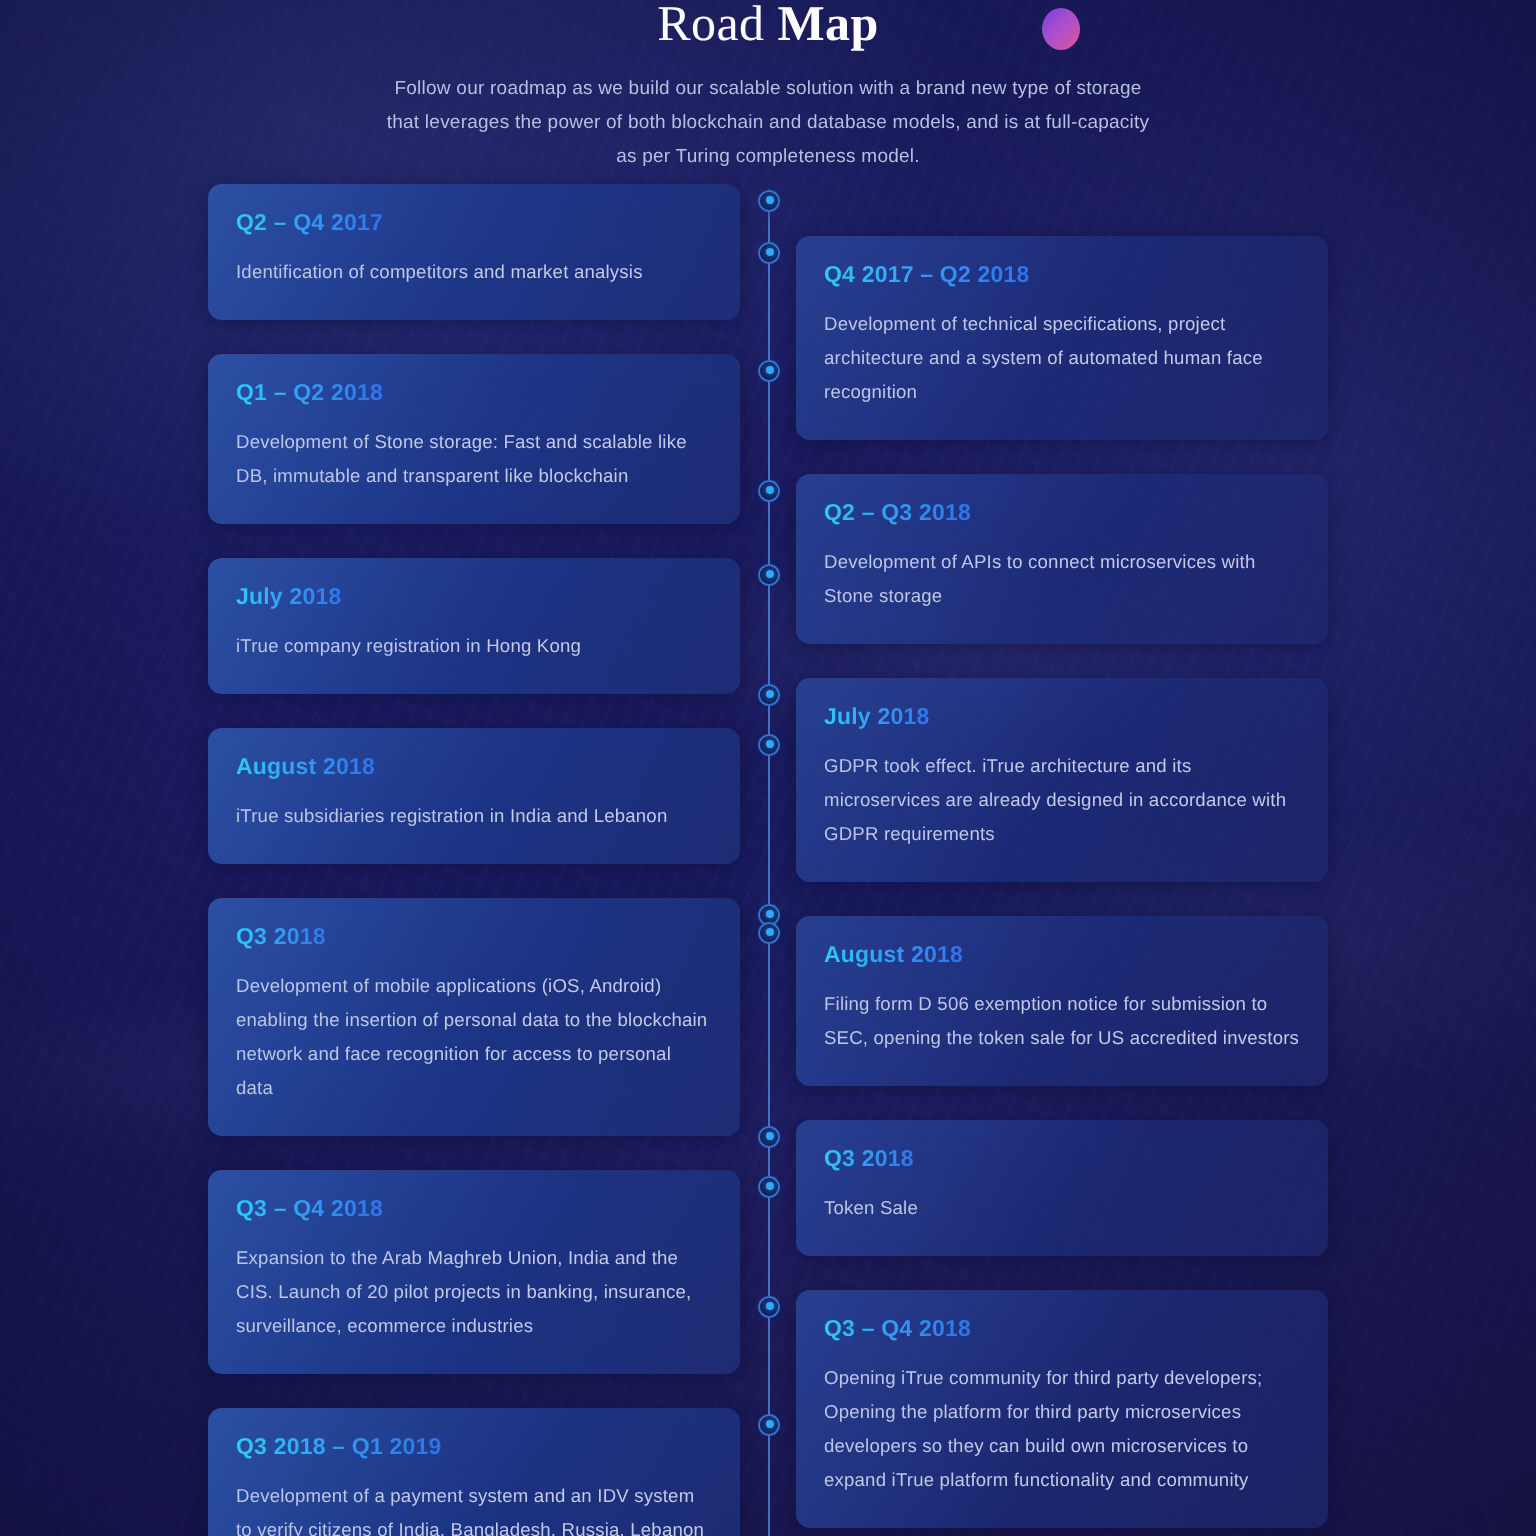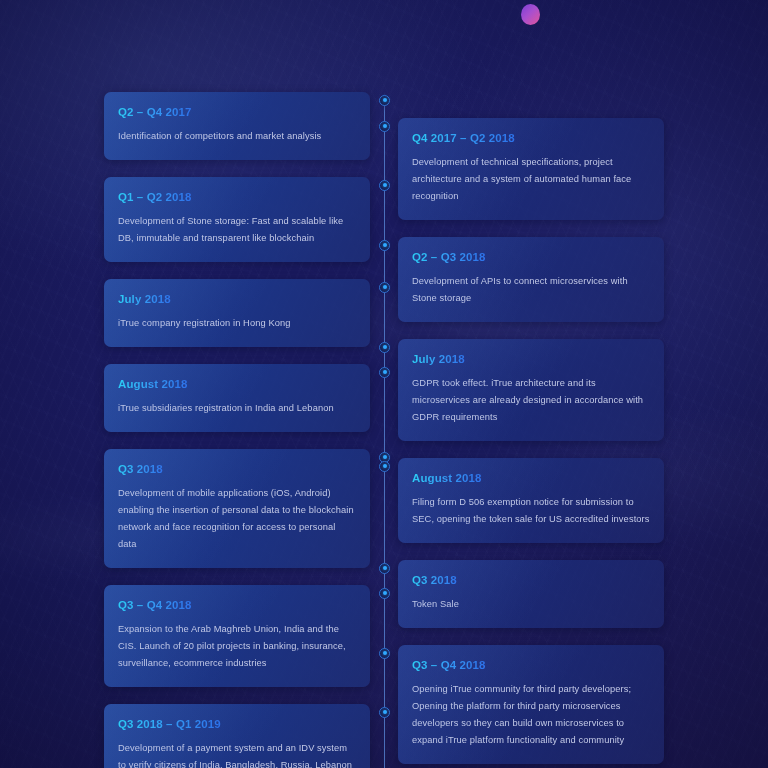--- a/index.html
+++ b/index.html
@@ -193,20 +193,25 @@
 <body>
 
 <div class="bg-root"></div>
 <div class="bg-texture"></div>
 <div class="bg-smoke"></div>
 <div class="bg-vignette"></div>
 
 <div class="page">
 
   <div class="header">
+    <div class="page-title">
+      <span class="t-light">Road</span>
+      <span class="t-bold">Map</span>
+    </div>
+    <div class="subtitle">Follow our roadmap as we build our scalable solution with a brand new type of storage that leverages the power of both blockchain and database models, and is at full-capacity as per Turing completeness model.</div>
   </div>
 
   <div class="deco-dot"></div>
 
   <div class="timeline" id="timeline">
       <div class="tl-dot" style="top: 2.5px;"></div>
       <div class="tl-dot" style="top: 87.5px;"></div>
       <div class="tl-dot" style="top: 189.5px;"></div>
       <div class="tl-dot" style="top: 274.5px;"></div>
       <div class="tl-dot" style="top: 359.5px;"></div>

